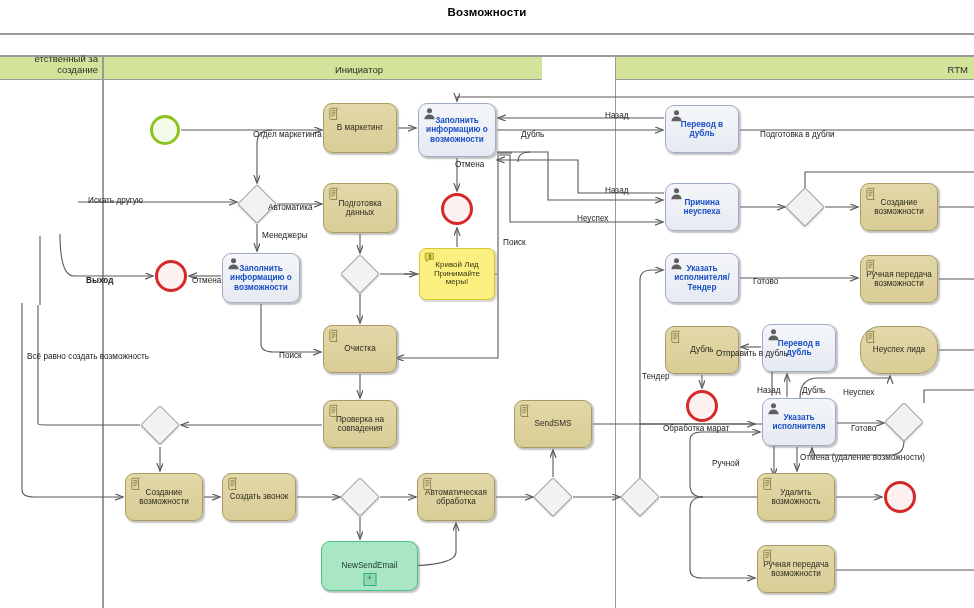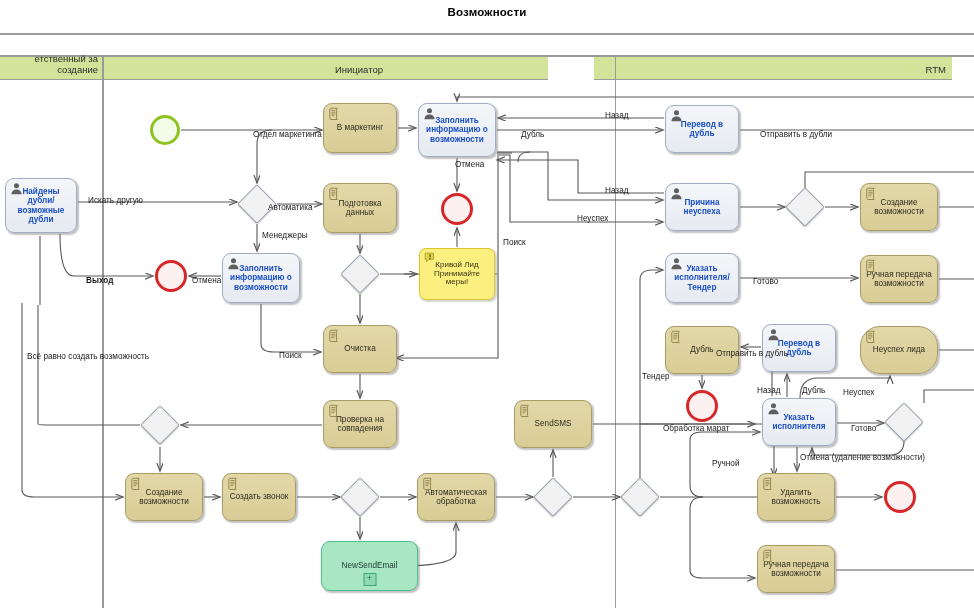--- a/index.html
+++ b/index.html
@@ -95,24 +95,24 @@
 
   <div class="diagram-title">Возможности</div>
 
   <div class="pool-topline"></div>
   <div class="pool-header-band"></div>
   <div class="lane-band-top"></div>
 
   <div class="lane-head" style="left:0;width:102px;">
     <span style="left:auto;right:4px;">етственный за создание</span>
   </div>
-  <div class="lane-head" style="left:103.5px;width:438px;padding-left:6px;">
+  <div class="lane-head" style="left:103.5px;width:438px;">
     <span style="left:0;width:511px;text-align:center;">Инициатор</span>
   </div>
-  <div class="lane-head" style="left:594px;width:358px;">
+  <div class="lane-head" style="left:616px;width:358px;">
     <span style="left:auto;right:6px;">RTM</span>
   </div>
 
   <div class="lane-div" style="left:102px;"></div>
   <div class="lane-div" style="left:614.5px;"></div>
 
   <svg id="wires" viewBox="0 0 974 608">
     <defs>
       <marker id="ar" markerWidth="9" markerHeight="9" refX="7.6" refY="3.1" orient="auto">
         <path d="M0.4,0.3 L7.6,3.1 L0.4,5.9" fill="none" stroke="#2a2a2a" stroke-width="1.25"></path>
@@ -233,29 +233,20 @@
     <path d="M797,447 L797,471" marker-end="url(#ar)"></path>
 
     <path d="M836,497 L882,497" marker-end="url(#ar)"></path>
 
     <path d="M836,570 L974,570"></path>
     <path d="M924,403 L924,390 L974,390"></path>
   </svg>
 
   <div class="node ev ev-start" style="left:150px;top:115px;width:30px;height:30px;"></div>
 
-  <div class="node task t-user" style="left:5px;top:178px;width:72px;height:55px;">
-    <span class="tico">
-        <svg viewBox="0 0 16 16" width="13" height="13">
-          <circle cx="8" cy="4.6" r="3.1" fill="#5f5f5f"></circle>
-          <path d="M1.8 15c0-3.6 2.8-5.7 6.2-5.7S14.2 11.4 14.2 15z" fill="#5f5f5f"></path>
-        </svg>
-      </span>
-    <span class="lbl">Найдены дубли/возможные дубли</span>
-  </div>
 
   <div class="node task t-script" style="left:323px;top:103px;width:74px;height:50px;">
     <span class="tico">
         <svg viewBox="0 0 16 16" width="13" height="13">
           <path d="M3 1.6h8.4c-.9.5-.9 1.5-.9 2.3v9.7c0 .9.1 1.3.8 1.8H3.2c-.8-.4-1-1-1-1.8V3.6c0-.9 0-1.6.8-2z" fill="none" stroke="#8d8045" stroke-width="1.1"></path>
           <path d="M4.2 4.4h5M4.2 6.5h5M4.2 8.6h5M4.2 10.7h3.4" stroke="#8d8045" stroke-width="1"></path>
         </svg>
       </span>
     <span class="lbl">В маркетинг</span>
   </div>
@@ -496,21 +487,21 @@
           <path d="M3 1.6h8.4c-.9.5-.9 1.5-.9 2.3v9.7c0 .9.1 1.3.8 1.8H3.2c-.8-.4-1-1-1-1.8V3.6c0-.9 0-1.6.8-2z" fill="none" stroke="#8d8045" stroke-width="1.1"></path>
           <path d="M4.2 4.4h5M4.2 6.5h5M4.2 8.6h5M4.2 10.7h3.4" stroke="#8d8045" stroke-width="1"></path>
         </svg>
       </span>
     <span class="lbl">Ручная передача возможности</span>
   </div>
 
   <div class="elabel" style="left:253px;top:130px;">Отдел маркетинга</div>
   <div class="elabel" style="left:605px;top:111px;">Назад</div>
   <div class="elabel" style="left:521px;top:130px;">Дубль</div>
-  <div class="elabel" style="left:760px;top:130px;">Отправить в дубли</div>
+  <div class="elabel" style="left:760px;top:130px;">Подготовка в дубли</div>
   <div class="elabel" style="left:88px;top:196px;">Искать другую</div>
   <div class="elabel" style="left:268px;top:203px;">Автоматика</div>
   <div class="elabel" style="left:455px;top:160px;">Отмена</div>
   <div class="elabel" style="left:605px;top:186px;">Назад</div>
   <div class="elabel" style="left:577px;top:214px;">Неуспех</div>
   <div class="elabel" style="left:262px;top:231px;">Менеджеры</div>
   <div class="elabel" style="left:503px;top:238px;">Поиск</div>
   <div class="elabel" style="left:86px;top:276px;font-weight:bold;">Выход</div>
   <div class="elabel" style="left:192px;top:276px;">Отмена</div>
   <div class="elabel" style="left:753px;top:277px;">Готово</div>

